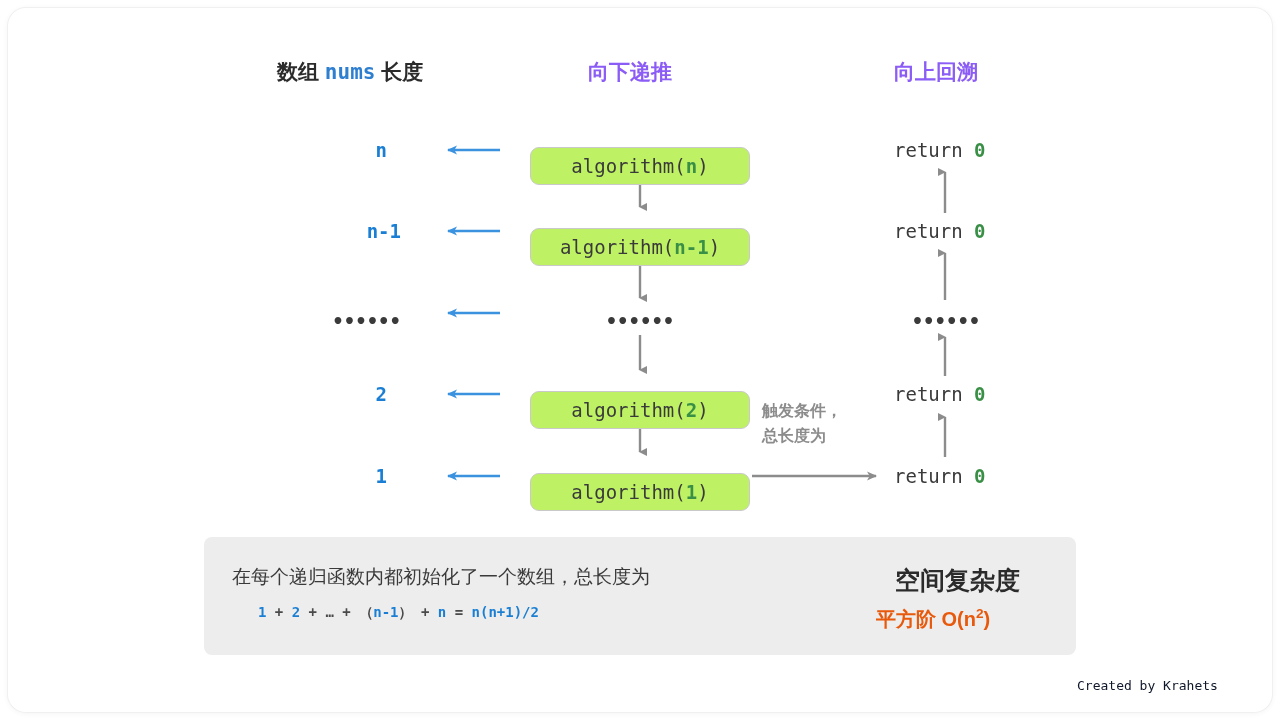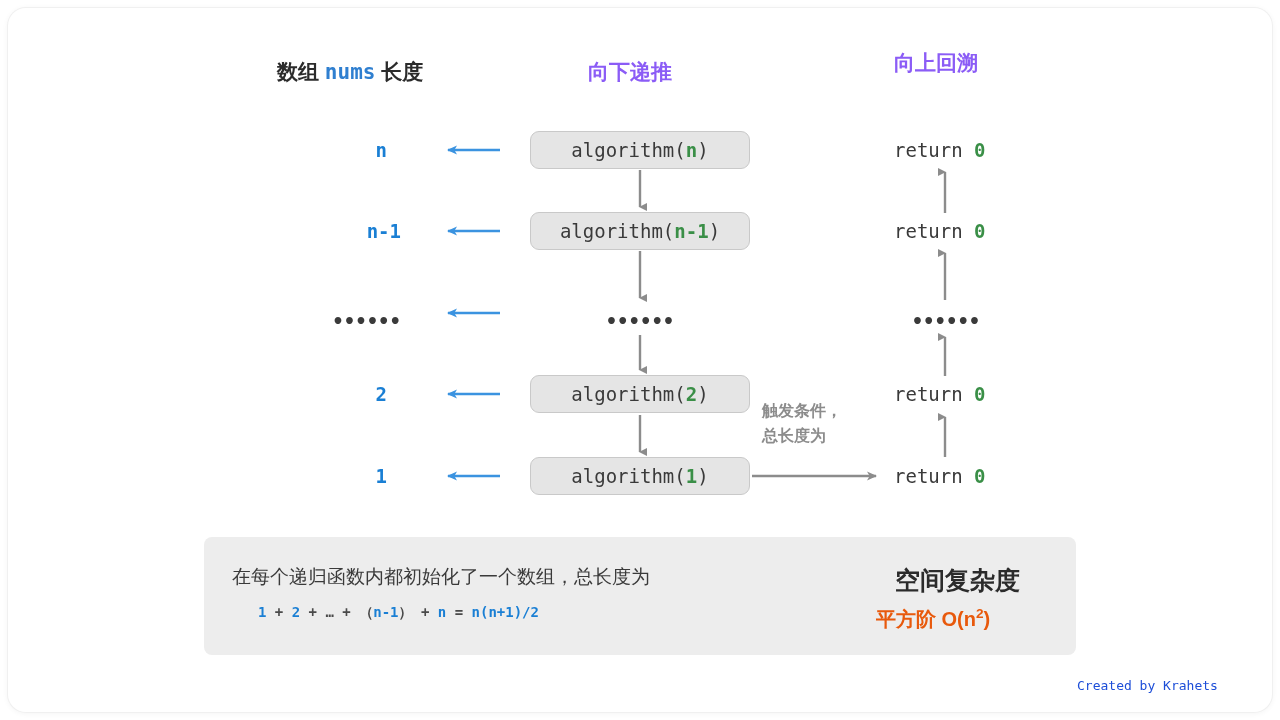--- a/index.html
+++ b/index.html
@@ -69,31 +69,32 @@
     letter-spacing: 0px;
     transform: translateY(-50%);
     text-align: right;
     white-space: nowrap;
   }
 
   
   .call-box {
     position: absolute;
     height: 38px;
-    background: #e5e5e5;
+    background: #bef264;
     border: 1.5px solid #c9c9c9;
     border-radius: 9px;
     display: flex;
     align-items: center;
     justify-content: center;
     font-family: "DejaVu Sans Mono", "Liberation Mono", monospace;
     font-size: 19px;
     color: #3a3a3a;
     transform: translateY(-50%);
     box-sizing: border-box;
+    margin-top: 16px;
   }
   .call-box .arg {
     color: #3a8f47;
     font-weight: bold;
   }
   .mid-dots {
     position: absolute;
     font-family: "DejaVu Sans Mono", "Liberation Mono", monospace;
     font-size: 19px;
     font-weight: bold;
@@ -162,21 +163,21 @@
     color: #e8590c;
     white-space: nowrap;
     text-align: right;
   }
   .sum-value sup { font-size: 0.68em; }
 
   .credit {
     position: absolute;
     font-family: "DejaVu Sans Mono", "Liberation Mono", monospace;
     font-size: 13px;
-    color: #1d4ed8;
+    color: #0f172a;
     white-space: nowrap;
   }
 
   svg.overlay {
     position: absolute;
     left: 0; top: 0;
     width: 1280px;
     height: 720px;
     pointer-events: none;
   }
@@ -234,21 +235,21 @@
     </g>
   </svg>
 
   <div class="col-head dark" style="left:277px; top:58px;">
     <span>数组</span>
     <span class="mono-blue">nums</span>
     <span>长度</span>
   </div>
 
   <div class="col-head grey" style="left:588px; top:58px;">向下递推</div>
-  <div class="col-head grey" style="left:894px; top:49px;">向上回溯</div>
+  <div class="col-head grey" style="left:894px; top:58px;">向上回溯</div>
 
   <div class="size-label" style="right:893px; top:150px;">n</div>
   <div class="call-box" style="left:530px; top:150px; width:220px;">
     <span>algorithm(</span>
       <span class="arg">n</span>
       <span>)</span>
   </div>
   <div class="ret-label" style="left:894px; top:150px;">
     <span>return </span><span class="zero">0</span>
   </div>

